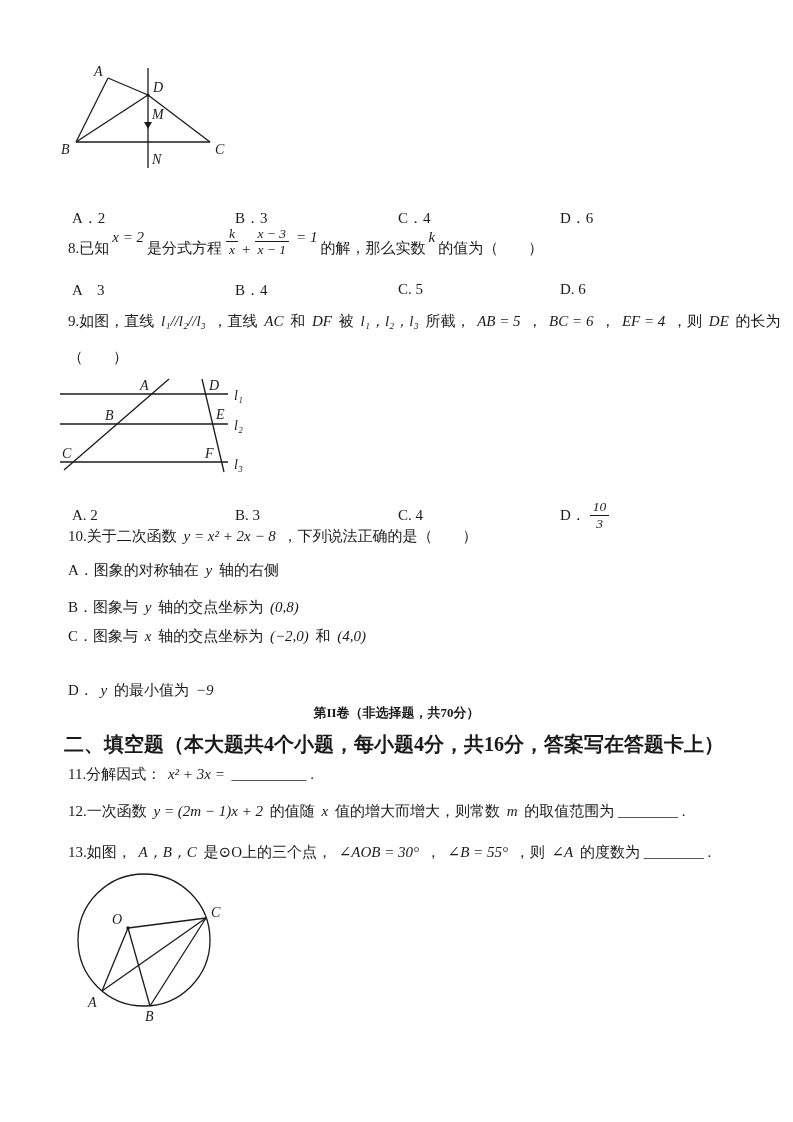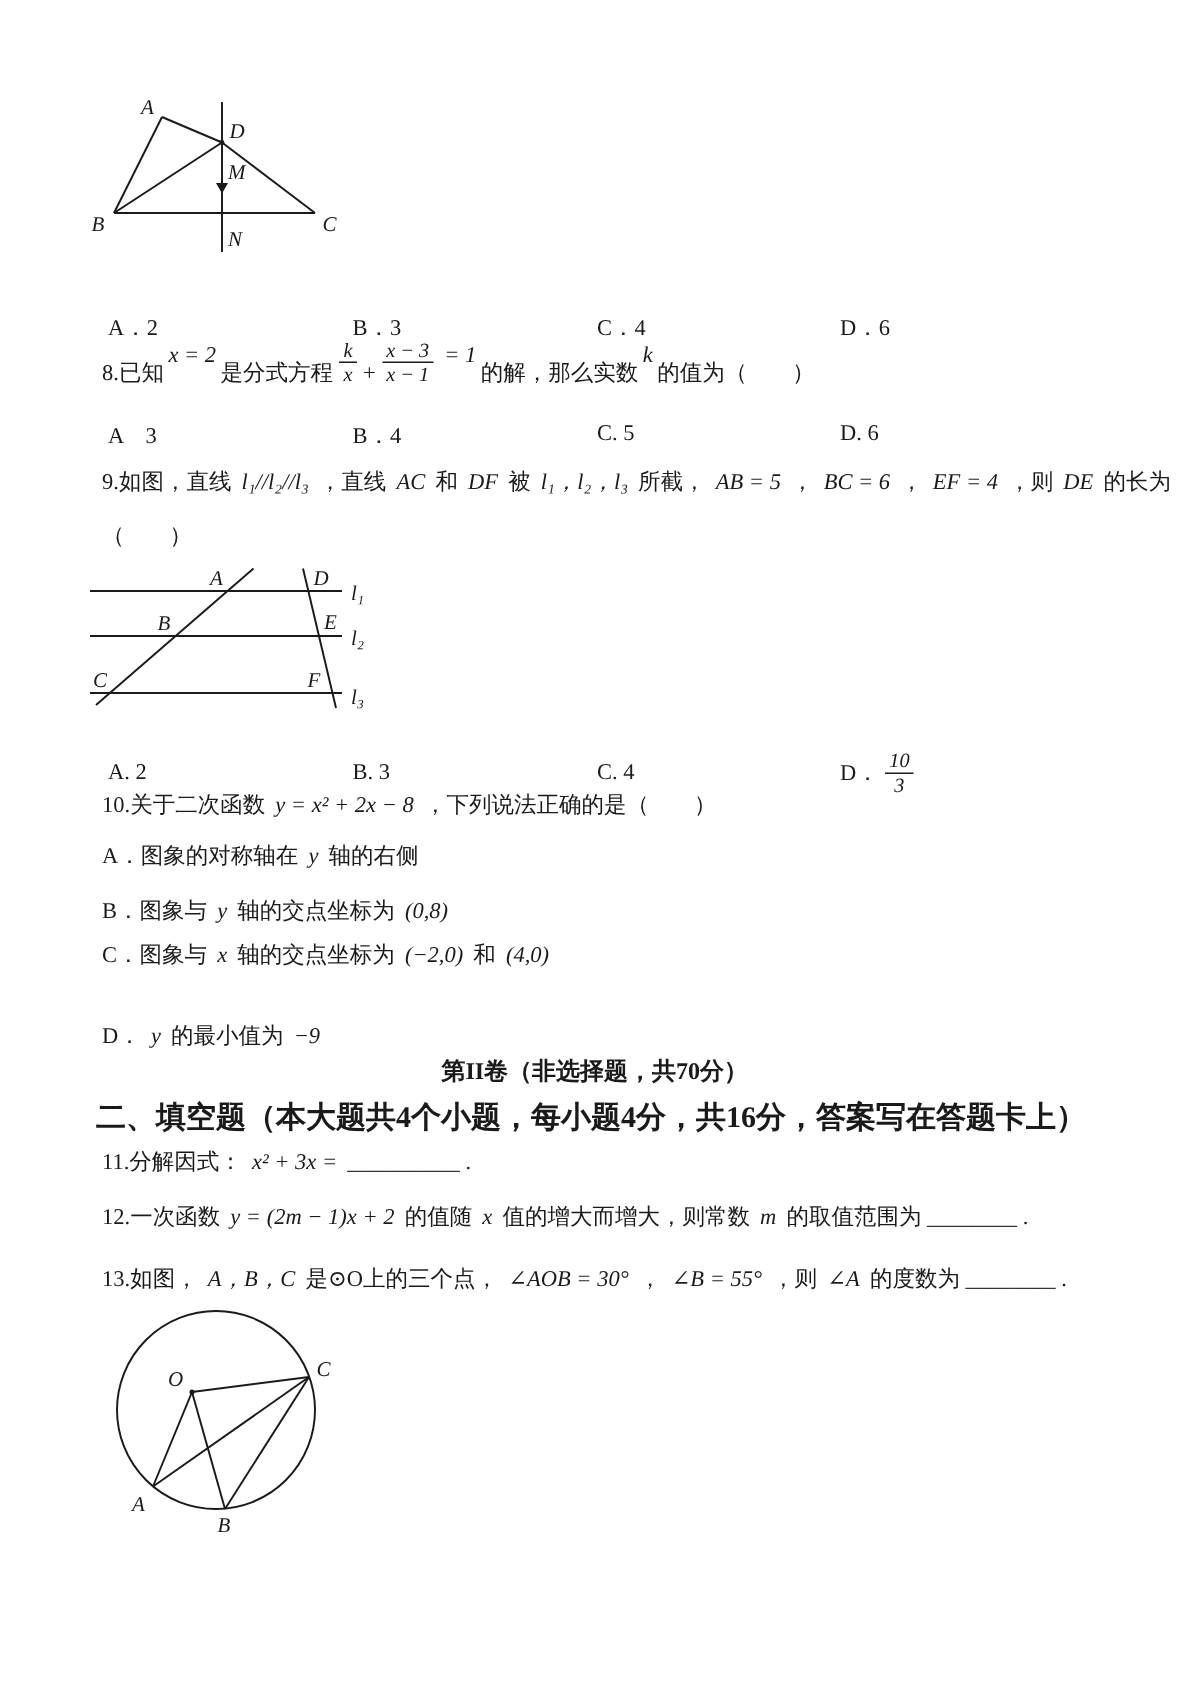--- a/index.html
+++ b/index.html
@@ -34,21 +34,21 @@
     margin: 0 4px;
   }
   .frac .num { display: block; border-bottom: 1px solid #1a1a1a; padding: 0 3px; }
   .frac .den { display: block; padding: 0 3px; }
   .opt-row { position: absolute; left: 72px; width: 690px; height: 24px; }
   .opt-row .opt { position: absolute; top: 16px; white-space: nowrap; }
   .opt-row.tall { height: 36px; }
   .opt-row.tall .opt { display: inline-flex; align-items: center; height: 36px; }
   .center-title {
     position: absolute; top: 704px; left: 0; width: 100%;
-    text-align: center; font-weight: bold; font-size: 16px;
+    text-align: center; font-weight: bold; font-size: 13px;
   }
   .sec-heading {
     position: absolute; top: 731px; left: 64px;
     font-weight: bold; font-size: 20px; white-space: nowrap;
   }
   svg text {
     font-family: "Liberation Serif", "DejaVu Serif", serif;
     font-style: italic;
     font-size: 14px;
     fill: #1a1a1a;

